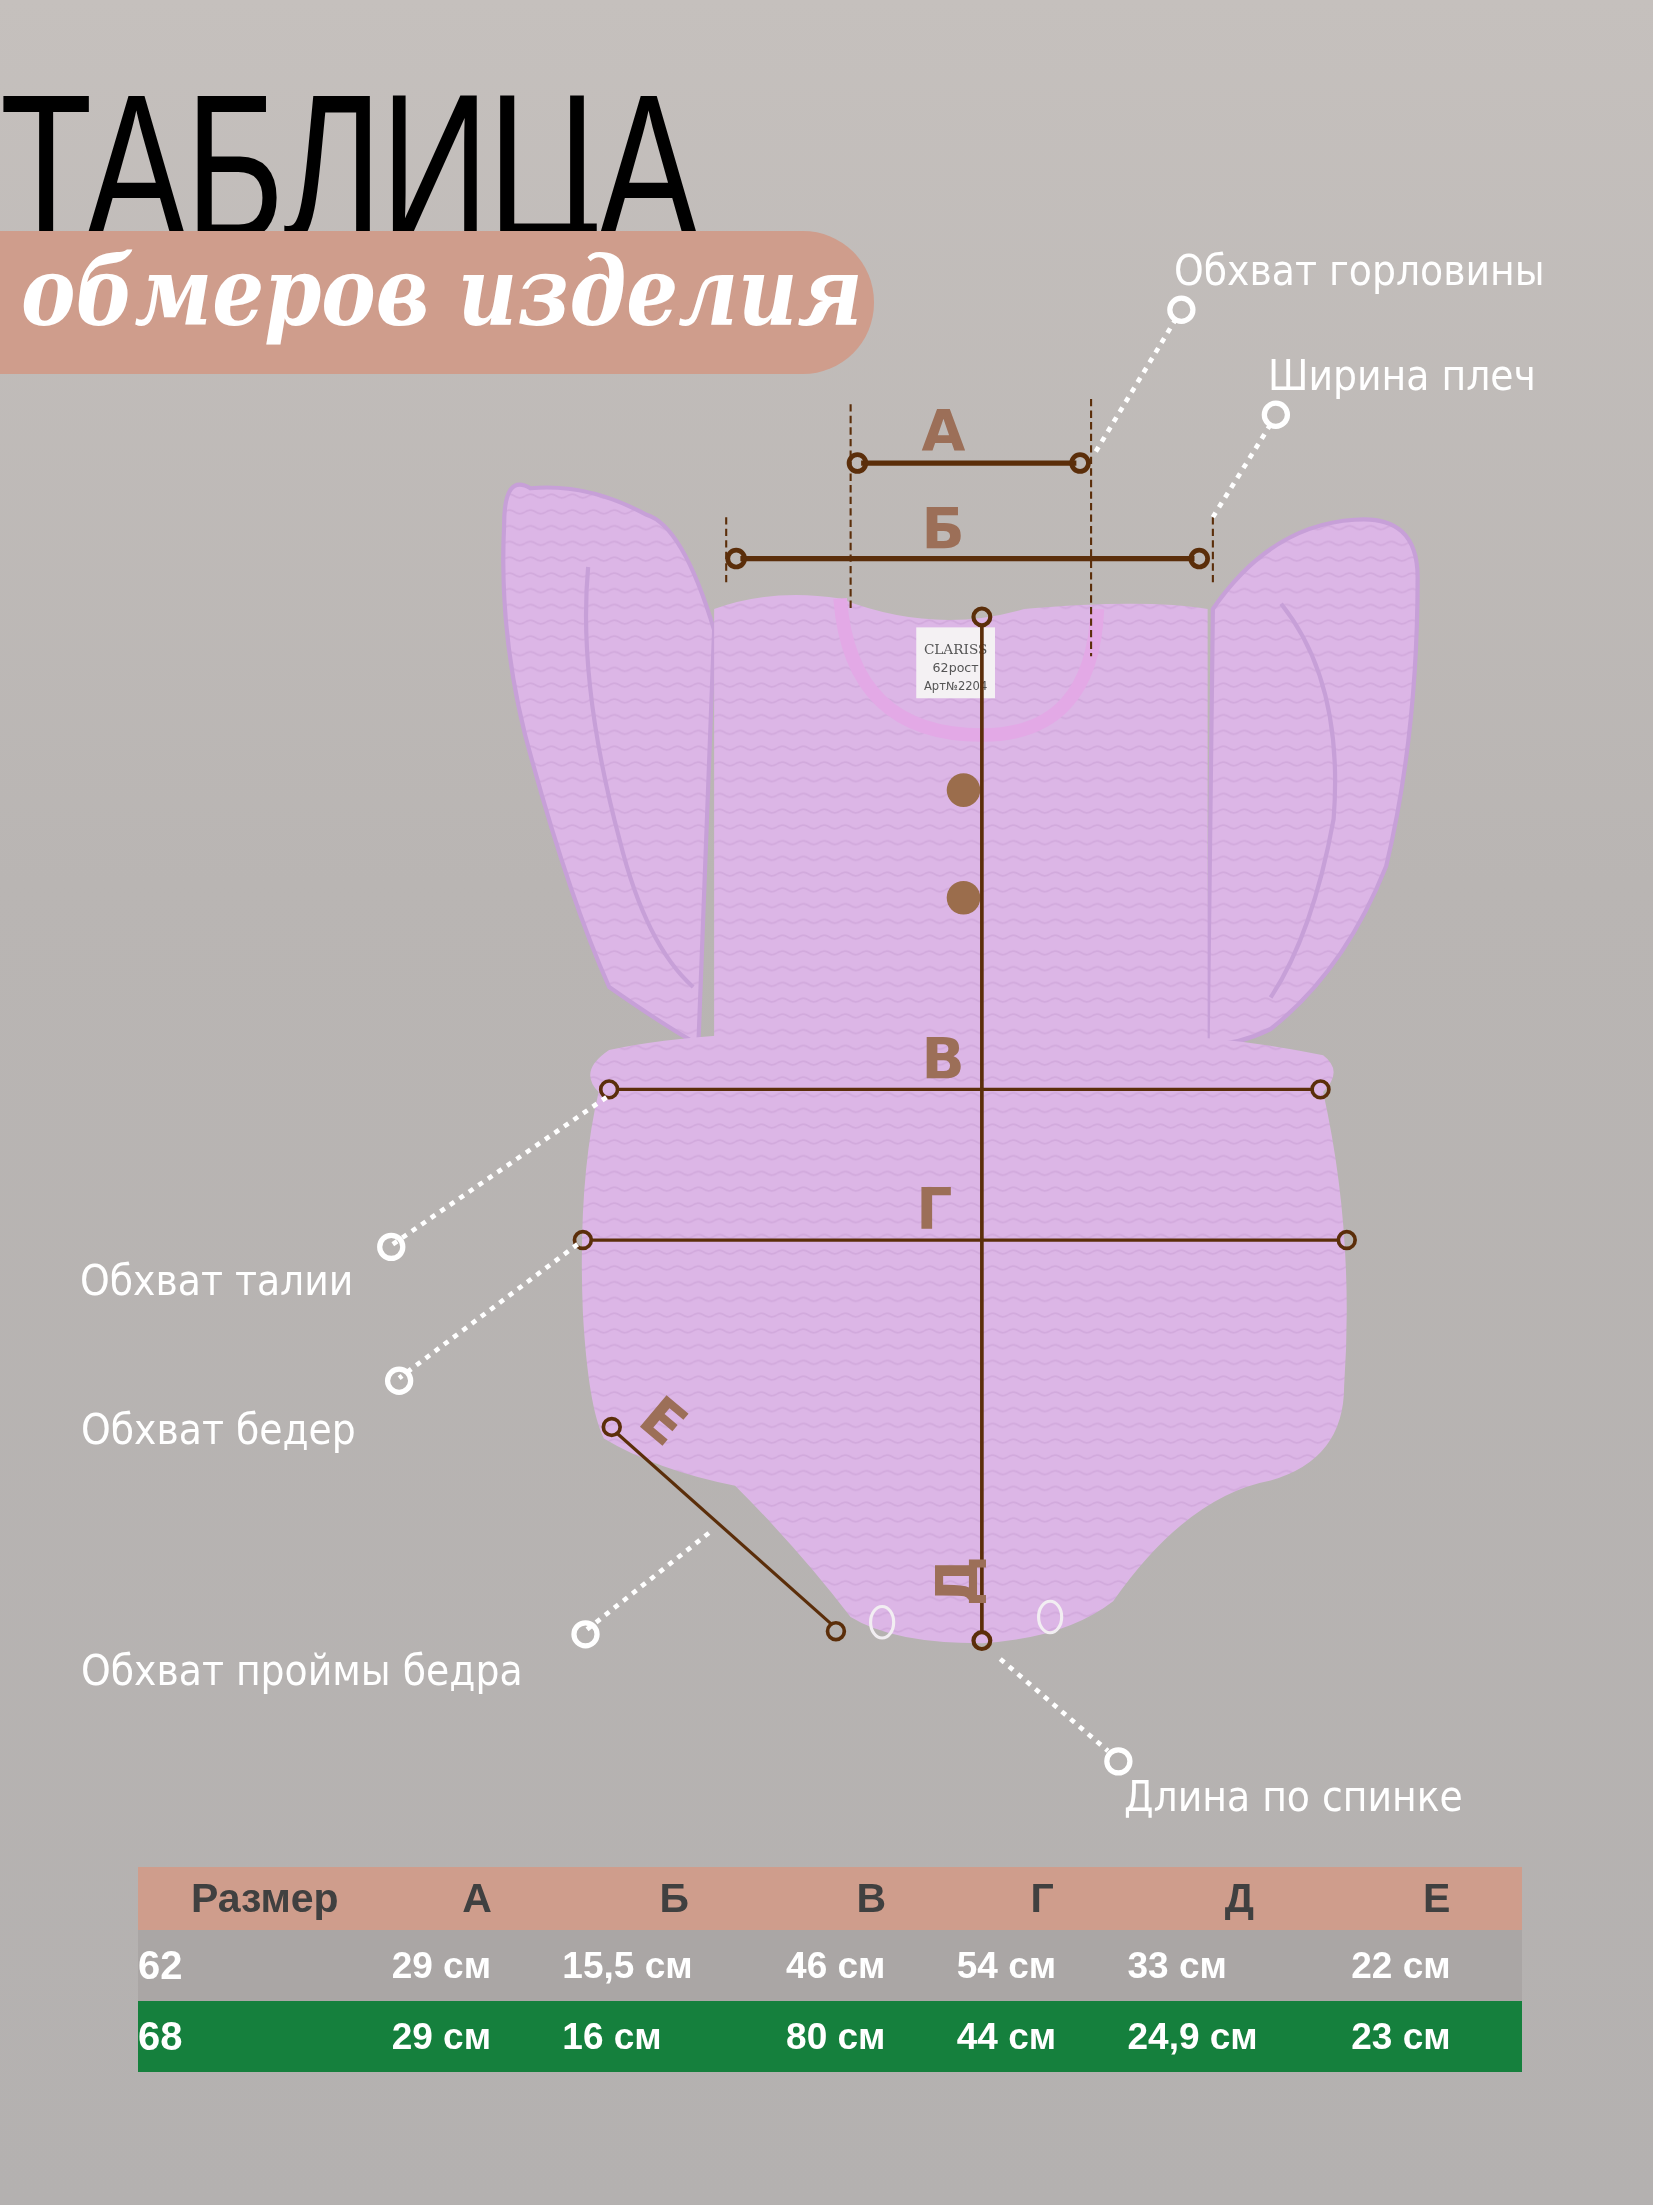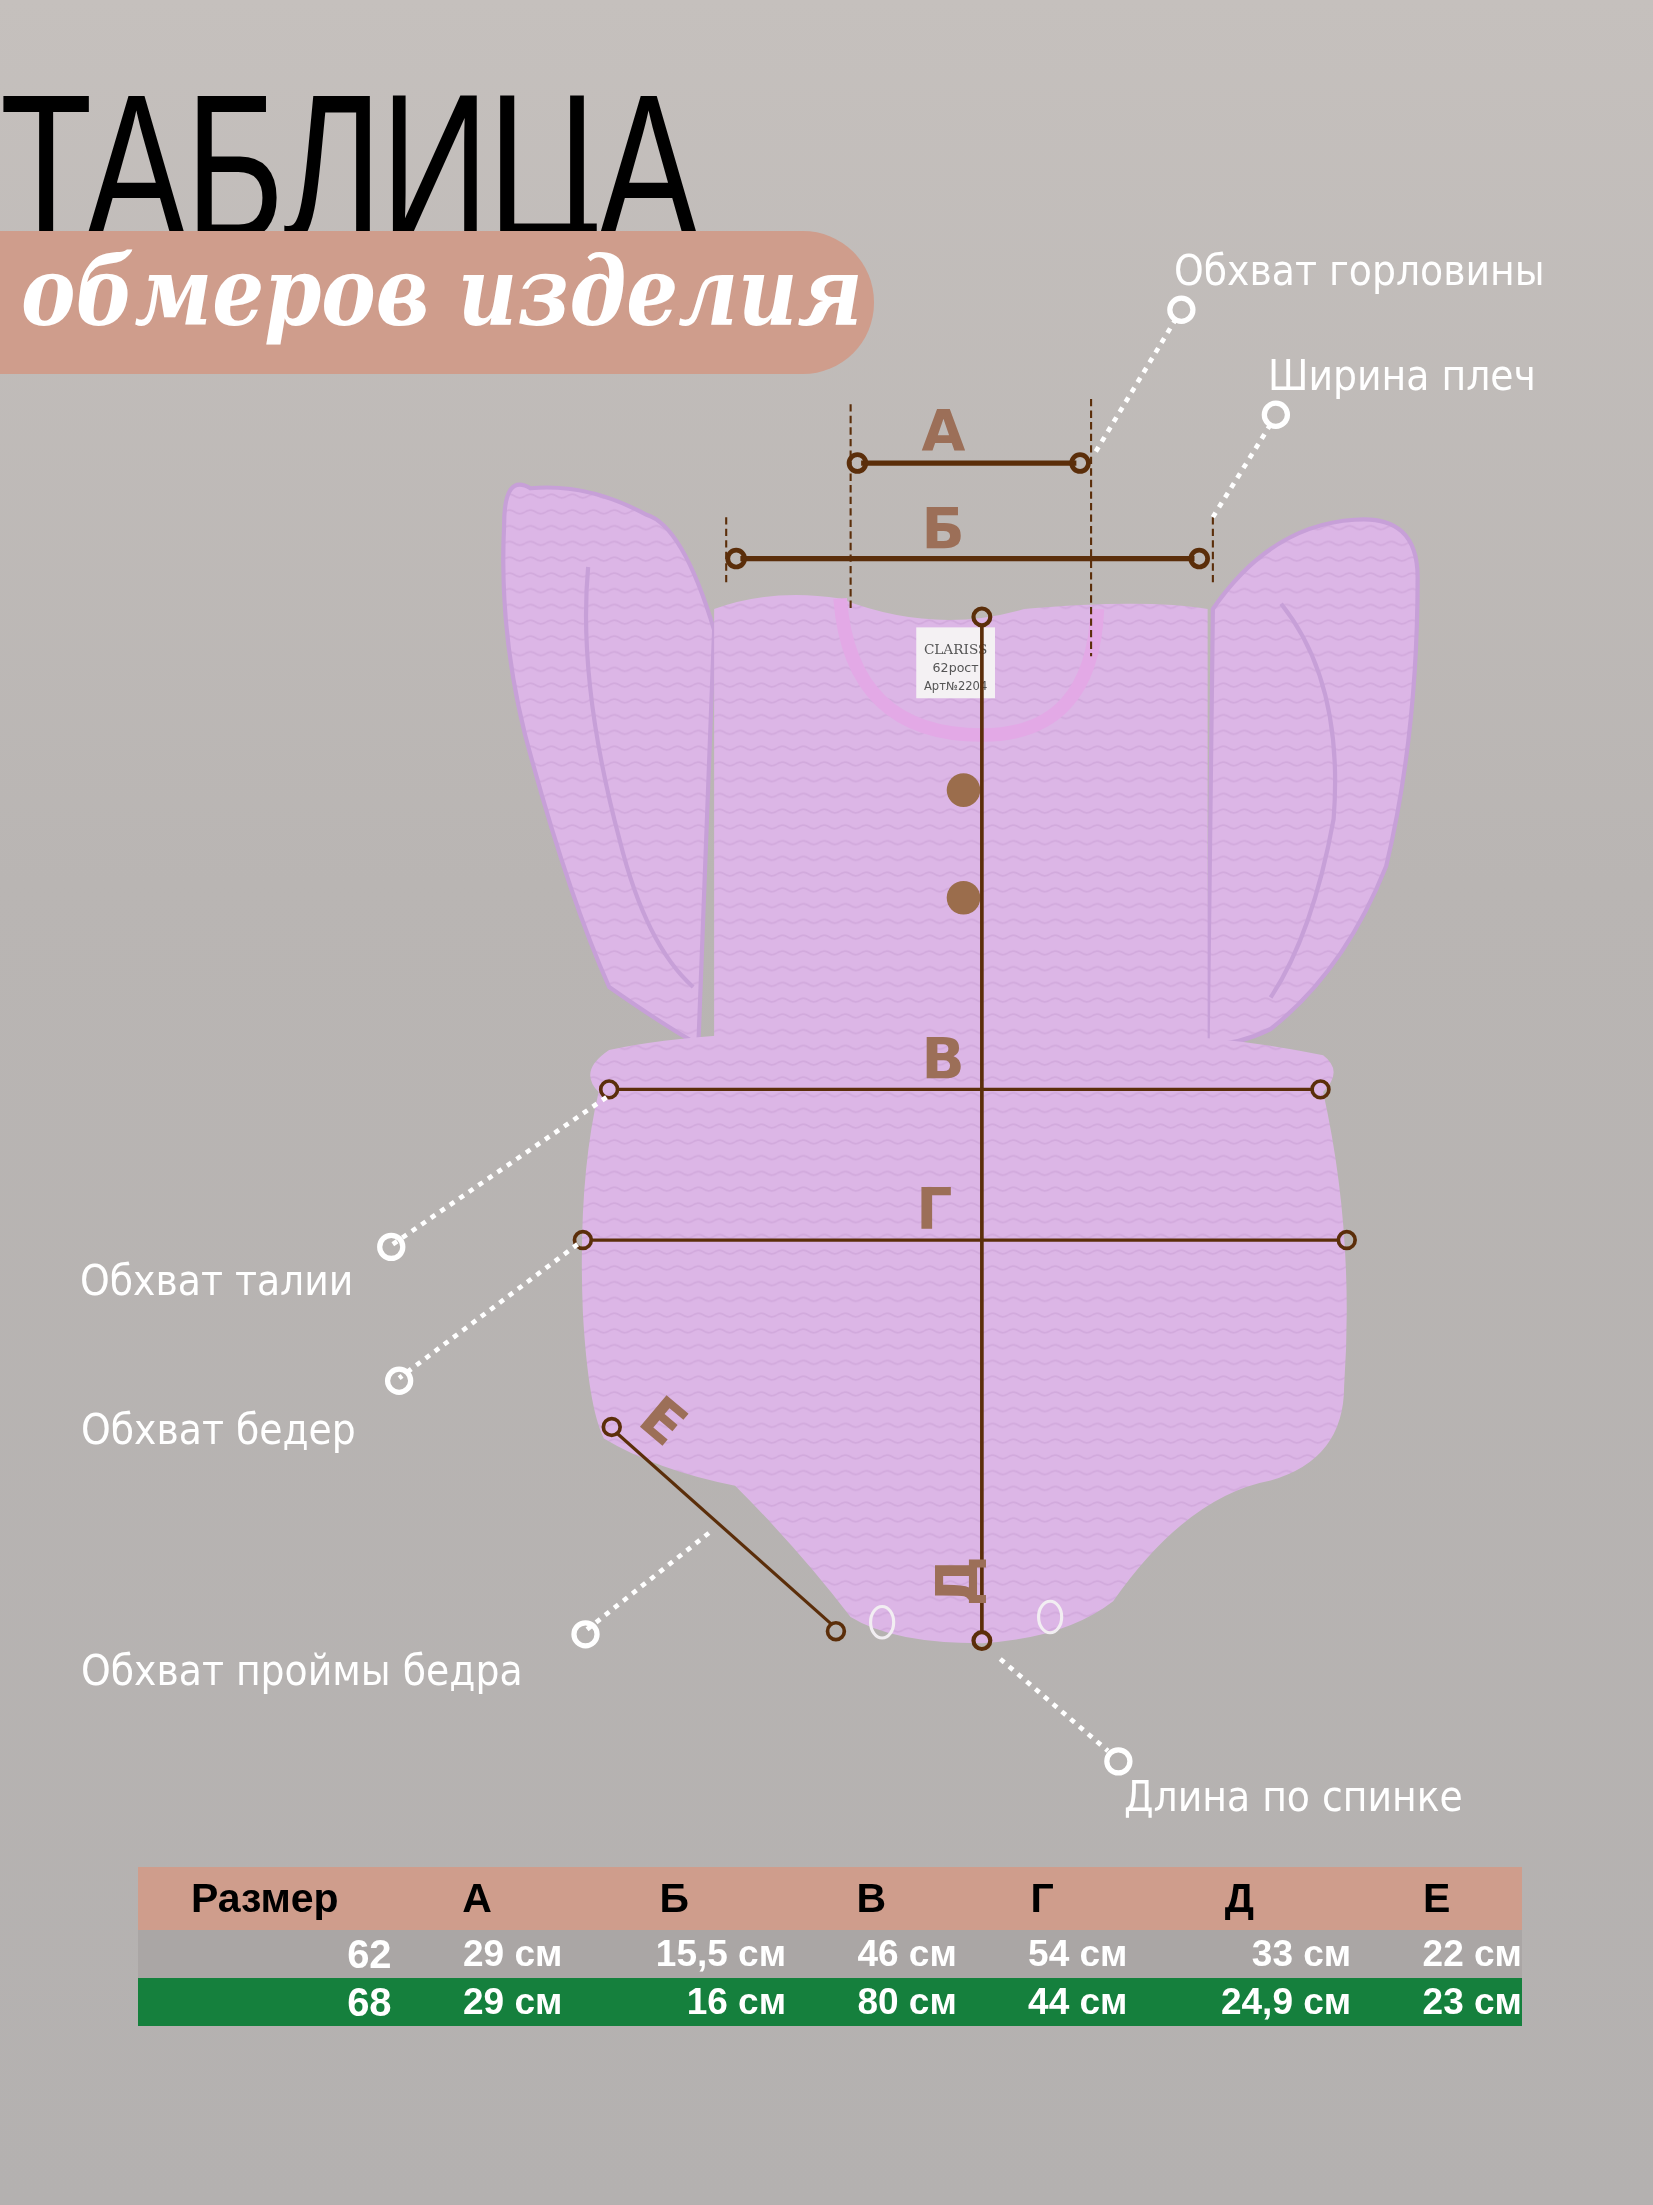--- a/index.html
+++ b/index.html
@@ -7,22 +7,22 @@
     background:linear-gradient(180deg,#c5c0bd 0%,#b9b5b3 40%,#b4b1b0 100%);
     font-family:"Liberation Sans",sans-serif;}
   .abs{position:absolute;}
   .title{left:0;top:63px;font-family:"Liberation Sans",sans-serif;font-weight:400;font-size:210px;line-height:1;color:#000;letter-spacing:-2.1px;transform:scaleX(0.72);transform-origin:left top;white-space:nowrap;}
   .pill{left:0;top:231px;width:874px;height:143px;background:#cf9d8c;border-radius:0 71px 71px 0;}
   .pill-text{left:21px;top:236px;font-family:"DejaVu Serif",serif;font-style:italic;font-weight:700;font-size:95px;color:#fff;white-space:nowrap;transform:scaleX(0.86);transform-origin:left top;}
   .label{color:#fff;font-family:"DejaVu Sans",sans-serif;font-size:42px;white-space:nowrap;transform:scaleX(0.9);transform-origin:left top;}
   svg.overlay{position:absolute;left:0;top:0;}
   .letter{fill:#9c6f58;font-family:"DejaVu Sans",sans-serif;font-weight:700;font-size:108px;}
   table.sizes{position:absolute;left:138px;top:1867px;width:1384px;border-collapse:collapse;}
-  table.sizes th{background:#cf9d8c;color:#000000;font-family:"Liberation Sans",sans-serif;font-weight:700;font-size:41px;height:63px;padding:0;}
-  table.sizes td{color:#fff;font-family:"Liberation Sans",sans-serif;font-weight:700;font-size:37px;height:48px;text-align:right;padding:0;}
+  table.sizes th{background:#cf9d8c;color:#404040;font-family:"Liberation Sans",sans-serif;font-weight:700;font-size:41px;height:63px;padding:0;}
+  table.sizes td{color:#fff;font-family:"Liberation Sans",sans-serif;font-weight:700;font-size:37px;height:71px;text-align:left;padding:0;}
   table.sizes tr.r0 td,table.sizes tr.r2 td{background:#aaa6a5;}
   table.sizes tr.r1 td{background:#15803d;}
   table.sizes td:first-child{font-size:40px;}
 </style>
 </head>
 <body>
 
 <div class="abs title">ТАБЛИЦА</div>
 <div class="abs pill"></div>
 <div class="abs pill-text">обмеров изделия</div>

